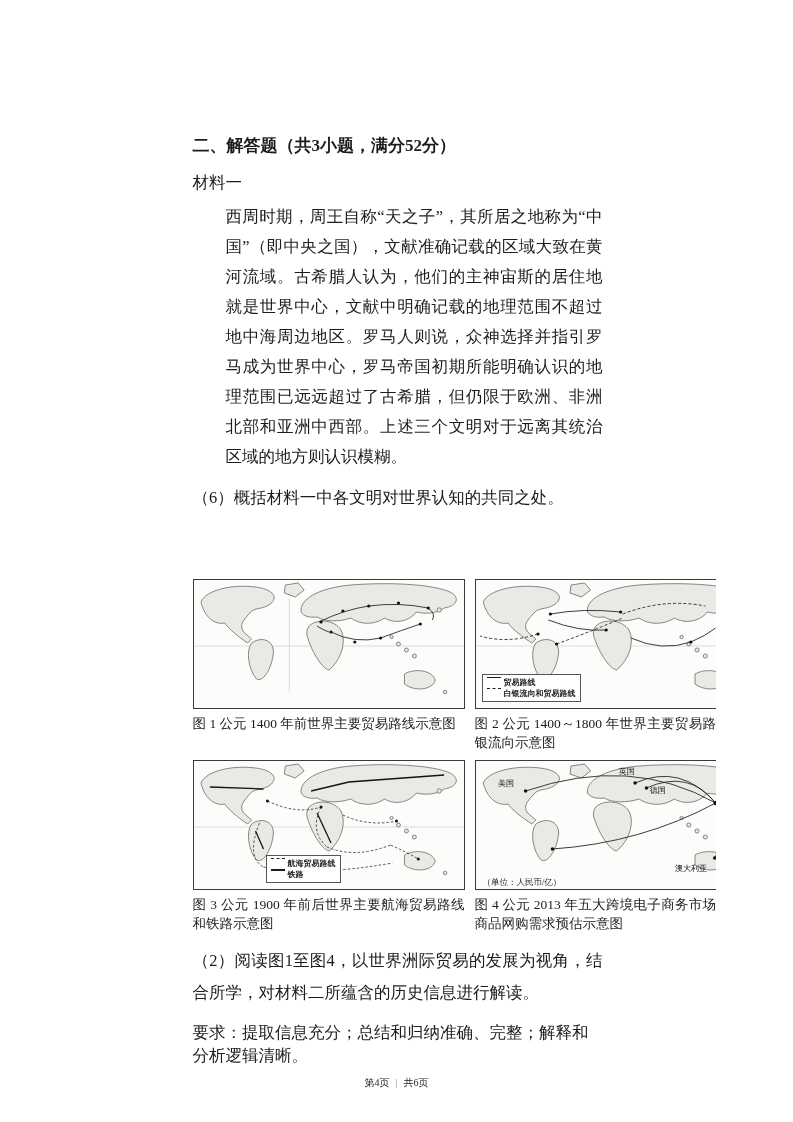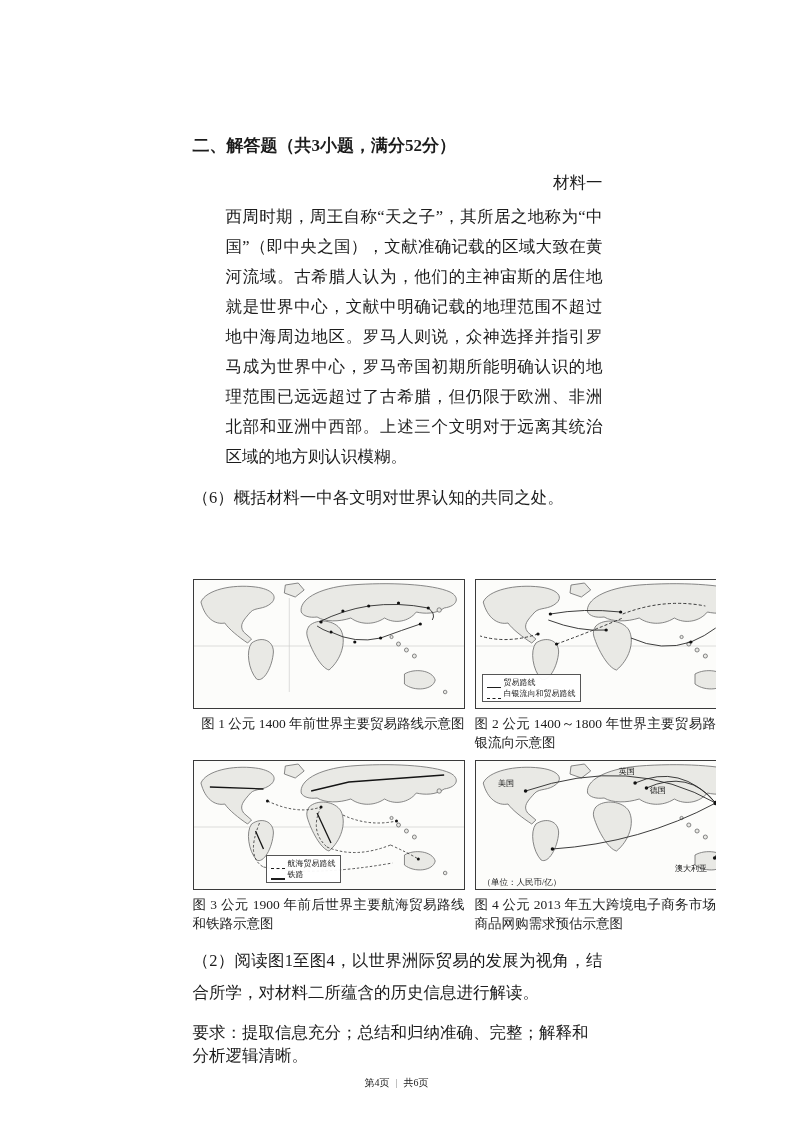--- a/index.html
+++ b/index.html
@@ -1,34 +1,34 @@
 <!DOCTYPE html>
 <html><head>
 <meta charset="utf-8">
 <style>
   html,body{margin:0;padding:0;background:#ffffff;}
   body{font-family:"Liberation Serif","DejaVu Serif",serif;color:#1c1c1c;}
   .page{position:relative;width:638px;height:1122px;margin:12px auto;background:#fff;overflow:hidden;}
   .content{padding:122px 113px 0 115px;font-size:16.5px;}
   .sec{font-weight:bold;font-size:17px;line-height:23px;margin:0 0 14px;}
   .q13{line-height:23px;margin:0 0 14px;}
-  .mat{line-height:23px;margin:0 0 8px;text-align:right;}
+  .mat{line-height:23px;margin:0 0 8px;}
   .para{margin:0 0 14px 33px;line-height:30px;text-align:justify;}
   .q1{line-height:23px;margin:0 0 70px;}
   .mat2{line-height:23px;margin:0 0 12px;}
   .figgrid{display:grid;grid-template-columns:272px 283px;column-gap:10px;row-gap:8px;}
   .figure{position:relative;}
   .mapbox{position:relative;height:128px;border:1px solid #3a3a3a;background:#fcfcfa;}
   svg.map{display:block;width:100%;height:100%;}
   .caption{font-size:13.5px;line-height:19px;margin-top:5px;text-align:justify;}
-  .cap-center{text-align:right;}
+  .cap-center{text-align:left;}
   .legend{position:absolute;border:1px solid #555;background:rgba(255,255,255,.95);padding:2px 4px;font-size:8px;line-height:11px;white-space:nowrap;}
   .legend-2{left:6px;bottom:6px;}
   .legend-3{left:72px;bottom:6px;}
-  .legrow{display:flex;align-items:flex-end;}
+  .legrow{display:flex;align-items:flex-start;font-weight:bold;}
   .ls{display:inline-block;width:14px;height:0;border-top:1px solid #1e1e1e;margin-right:3px;}
   .ls.dashed{border-top-style:dashed;}
   .ls.thick{border-top-width:2px;}
   .note{position:absolute;left:7px;bottom:0;font-size:8.5px;color:#222;}
   .map-label{position:absolute;font-size:8px;color:#111;white-space:nowrap;}
   .lbl-us{left:8%;top:13%;}
   .lbl-uk{left:51%;top:4%;}
   .lbl-de{left:62%;top:19%;}
   .lbl-cn{left:87%;top:27%;}
   .lbl-au{left:71%;top:80%;}

